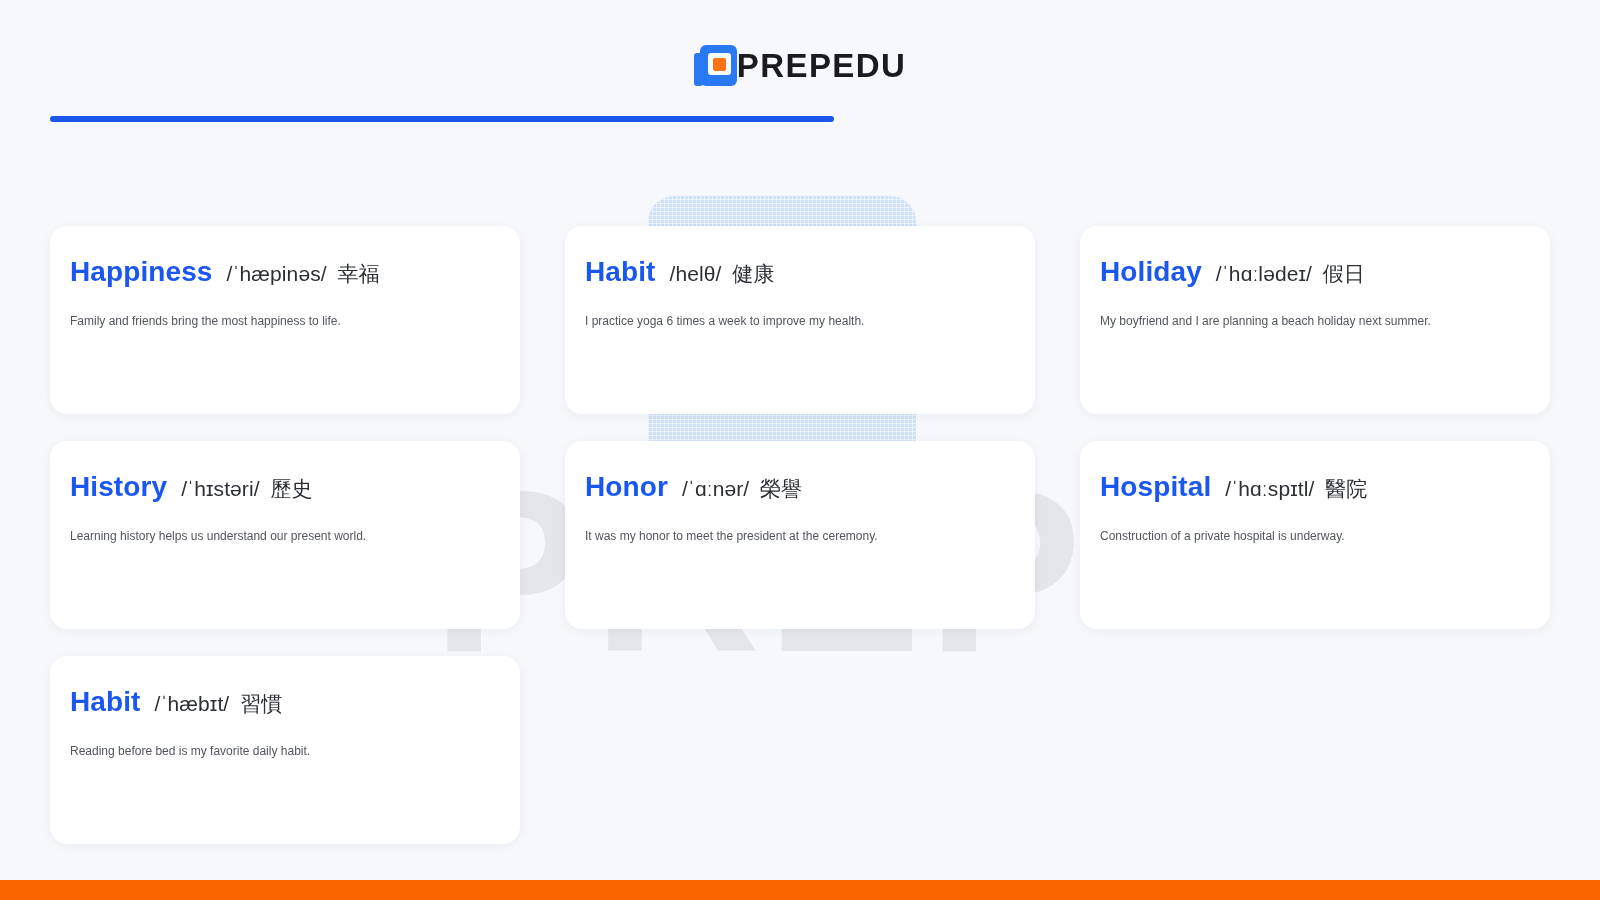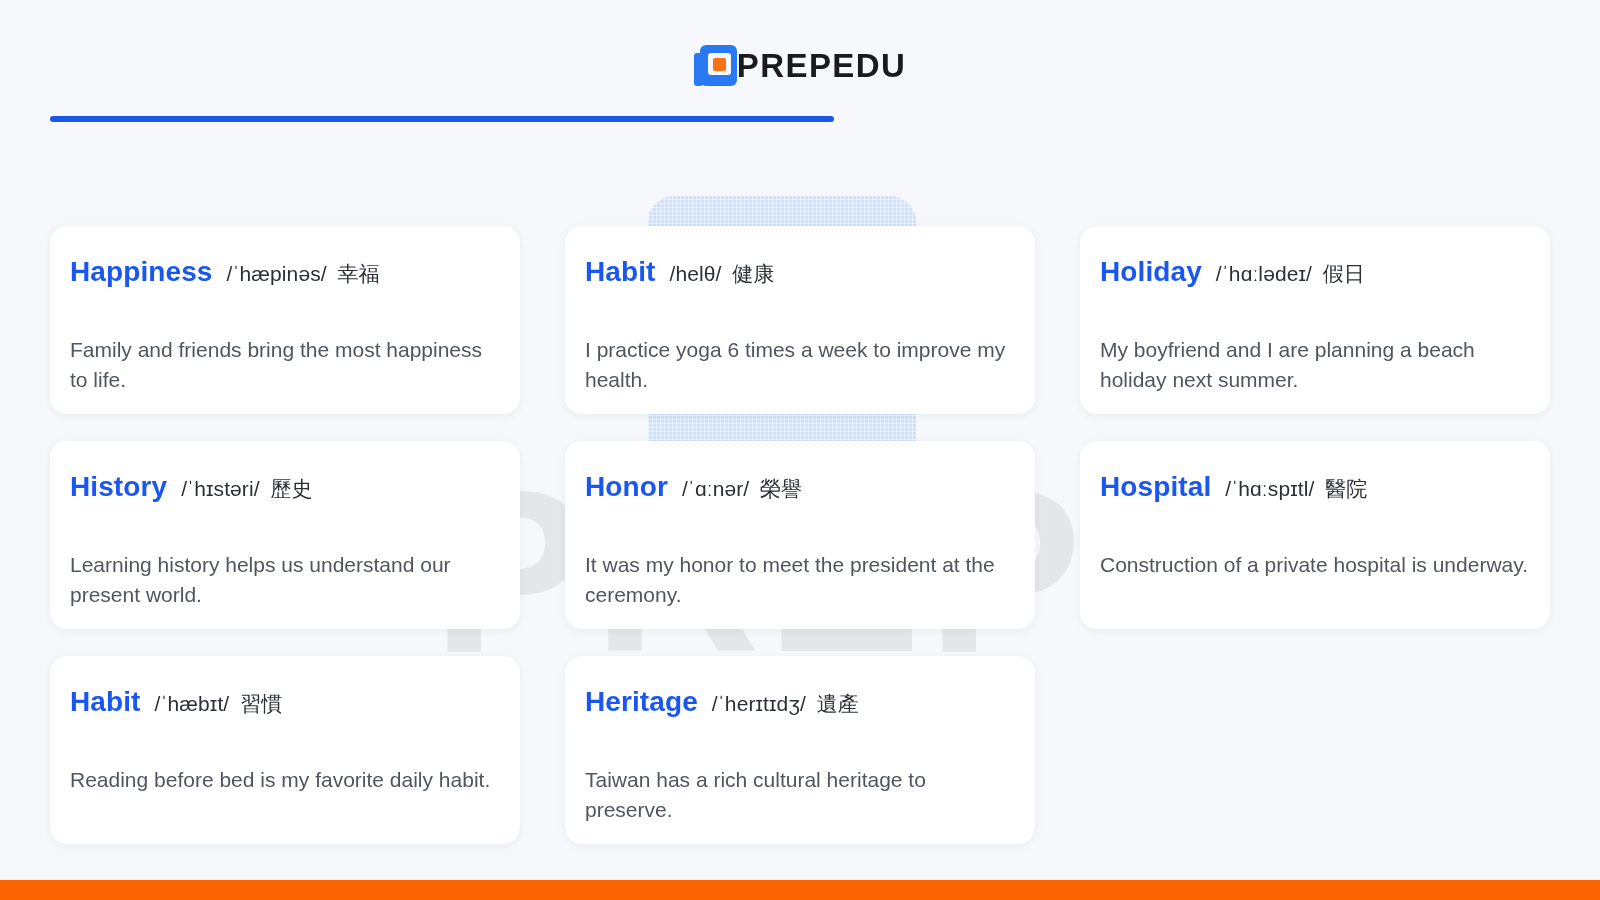--- a/index.html
+++ b/index.html
@@ -189,22 +189,22 @@
   .meta {
     font-size: 21px;
     color: #2c3036;
     margin-left: 14px;
     font-weight: 400;
   }
   .ipa { letter-spacing: .1px; }
   .zh { margin-left: 5px; margin-top: 28px; }
 
   .example {
-    margin-top: 47px;
-    font-size: 21px;
+    margin-top: 25px;
+    font-size: 12px;
     line-height: 1.42;
     color: #51565e;
     max-width: 430px;
   }
 
   
   .bottom-bar {
     position: absolute;
     left: 0; right: 0;
     bottom: 0;
@@ -313,26 +313,16 @@
     <div class="card-head">
       <span class="word">Habit</span>
       <span class="meta">
         <span class="ipa">/ˈhæbɪt/</span>
         <span class="zh">習慣</span>
       </span>
     </div>
     <div class="example">Reading before bed is my favorite daily habit.</div>
   </div>
 
-  <div class="card">
-    <div class="card-head">
-      <span class="word">Heritage</span>
-      <span class="meta">
-        <span class="ipa">/ˈherɪtɪdʒ/</span>
-        <span class="zh">遺產</span>
-      </span>
-    </div>
-    <div class="example">Taiwan has a rich cultural heritage to preserve.</div>
-  </div>
 
 </div>
 
 <div class="bottom-bar"></div>
 
 </body></html>

